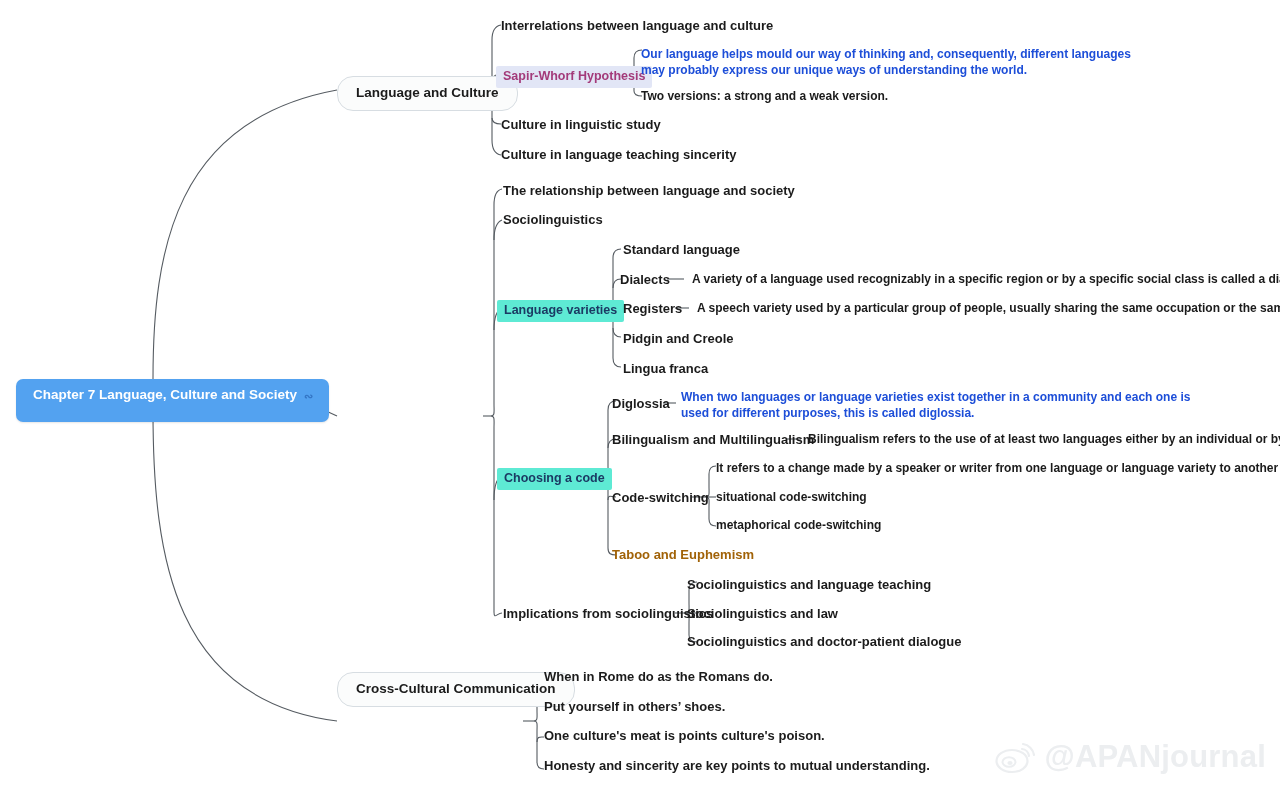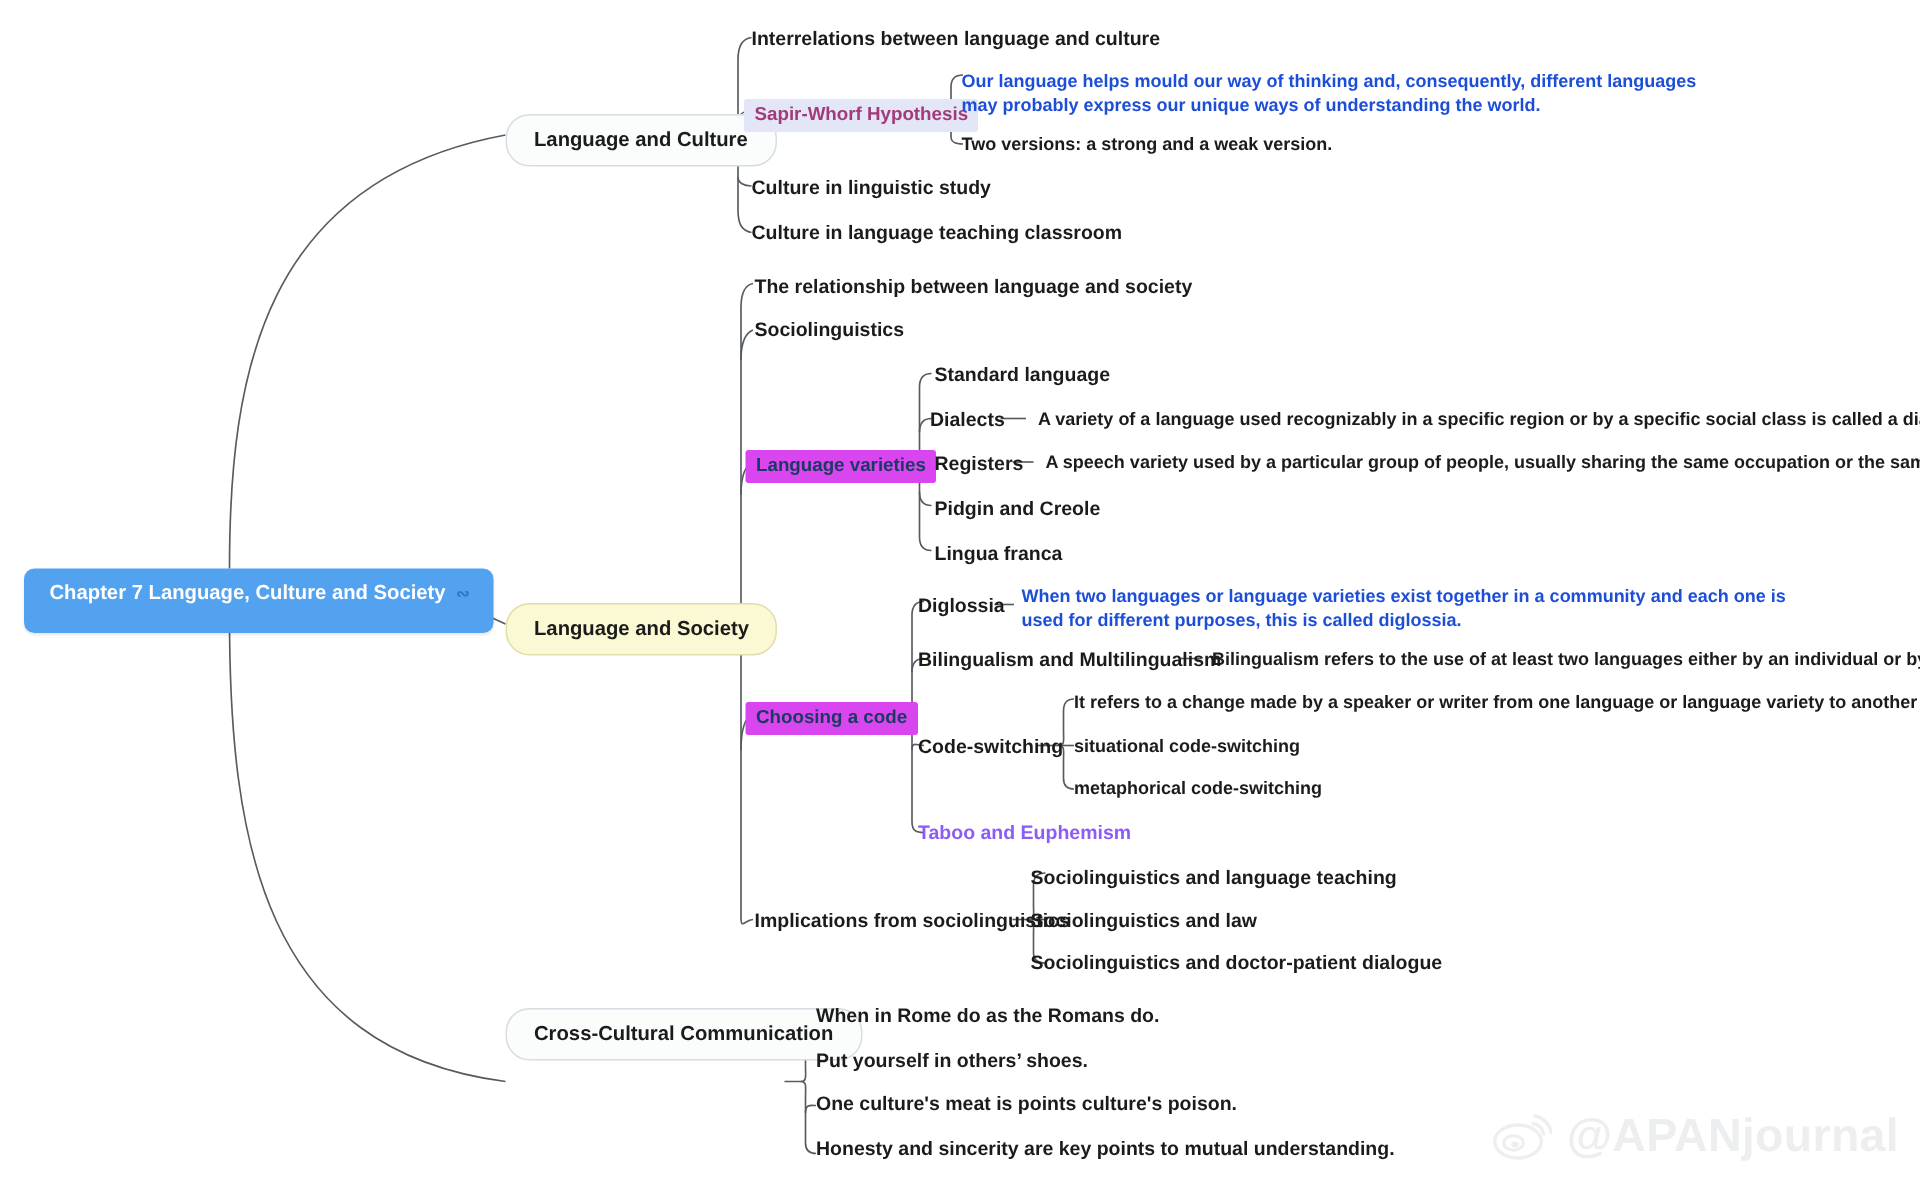--- a/index.html
+++ b/index.html
@@ -35,28 +35,28 @@
     font-weight:bold;font-size:13.5px;color:#1b1b1b;
     padding:8px 18px;border-radius:16px;
     border:1px solid #d7dde2;
   }
   .l1.white{background:#fbfcfc;}
   .l1.yellow{background:#fbf8d4;border-color:#e2ddab;}
 
   
   .t{font-weight:bold;font-size:13px;color:#1b1b1b;}
   .t.small{font-size:12px;}
-  .t.muted{color:#8b5cf6;}
+  .t.muted{color:#a16207;}
 
   
   .chip{
     font-weight:bold;font-size:12.5px;
     padding:3px 7px;border-radius:2px;
   }
-  .chip.blue{background:#d946ef;color:#1b3a63;}
+  .chip.blue{background:#5eead4;color:#1b3a63;}
   .chip.lavender{background:#e2e6f6;color:#a33a7a;}
 
   
   .wrap{
     font-weight:bold;font-size:12px;color:#1d4ed8;
     white-space:normal;line-height:1.35;
   }
 
   
   .watermark{
@@ -156,26 +156,23 @@
 
   <div class="node t small" style="left:641px;top:89px;">
     <span>Two versions: a strong and a weak version.</span>
   </div>
 
   <div class="node t" style="left:501px;top:117px;">
     <span>Culture in linguistic study</span>
   </div>
 
   <div class="node t" style="left:501px;top:147px;">
-    <span>Culture in language teaching classroom</span>
-  </div>
-
-  <div class="node l1 yellow" style="left:337px;top:402px;">
-    <span>Language and Society</span>
-  </div>
+    <span>Culture in language teaching sincerity</span>
+  </div>
+
 
   <div class="node t" style="left:503px;top:183px;">
     <span>The relationship between language and society</span>
   </div>
 
   <div class="node t" style="left:503px;top:212px;">
     <span>Sociolinguistics</span>
   </div>
 
   <div class="node chip blue" style="left:497px;top:300px;">

